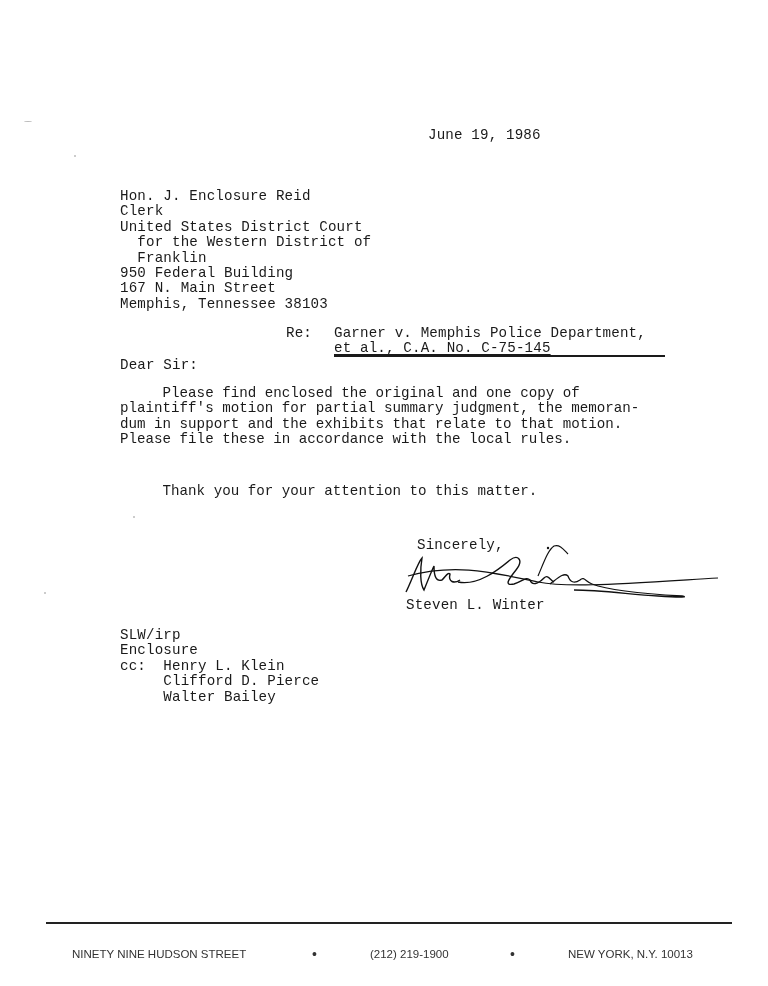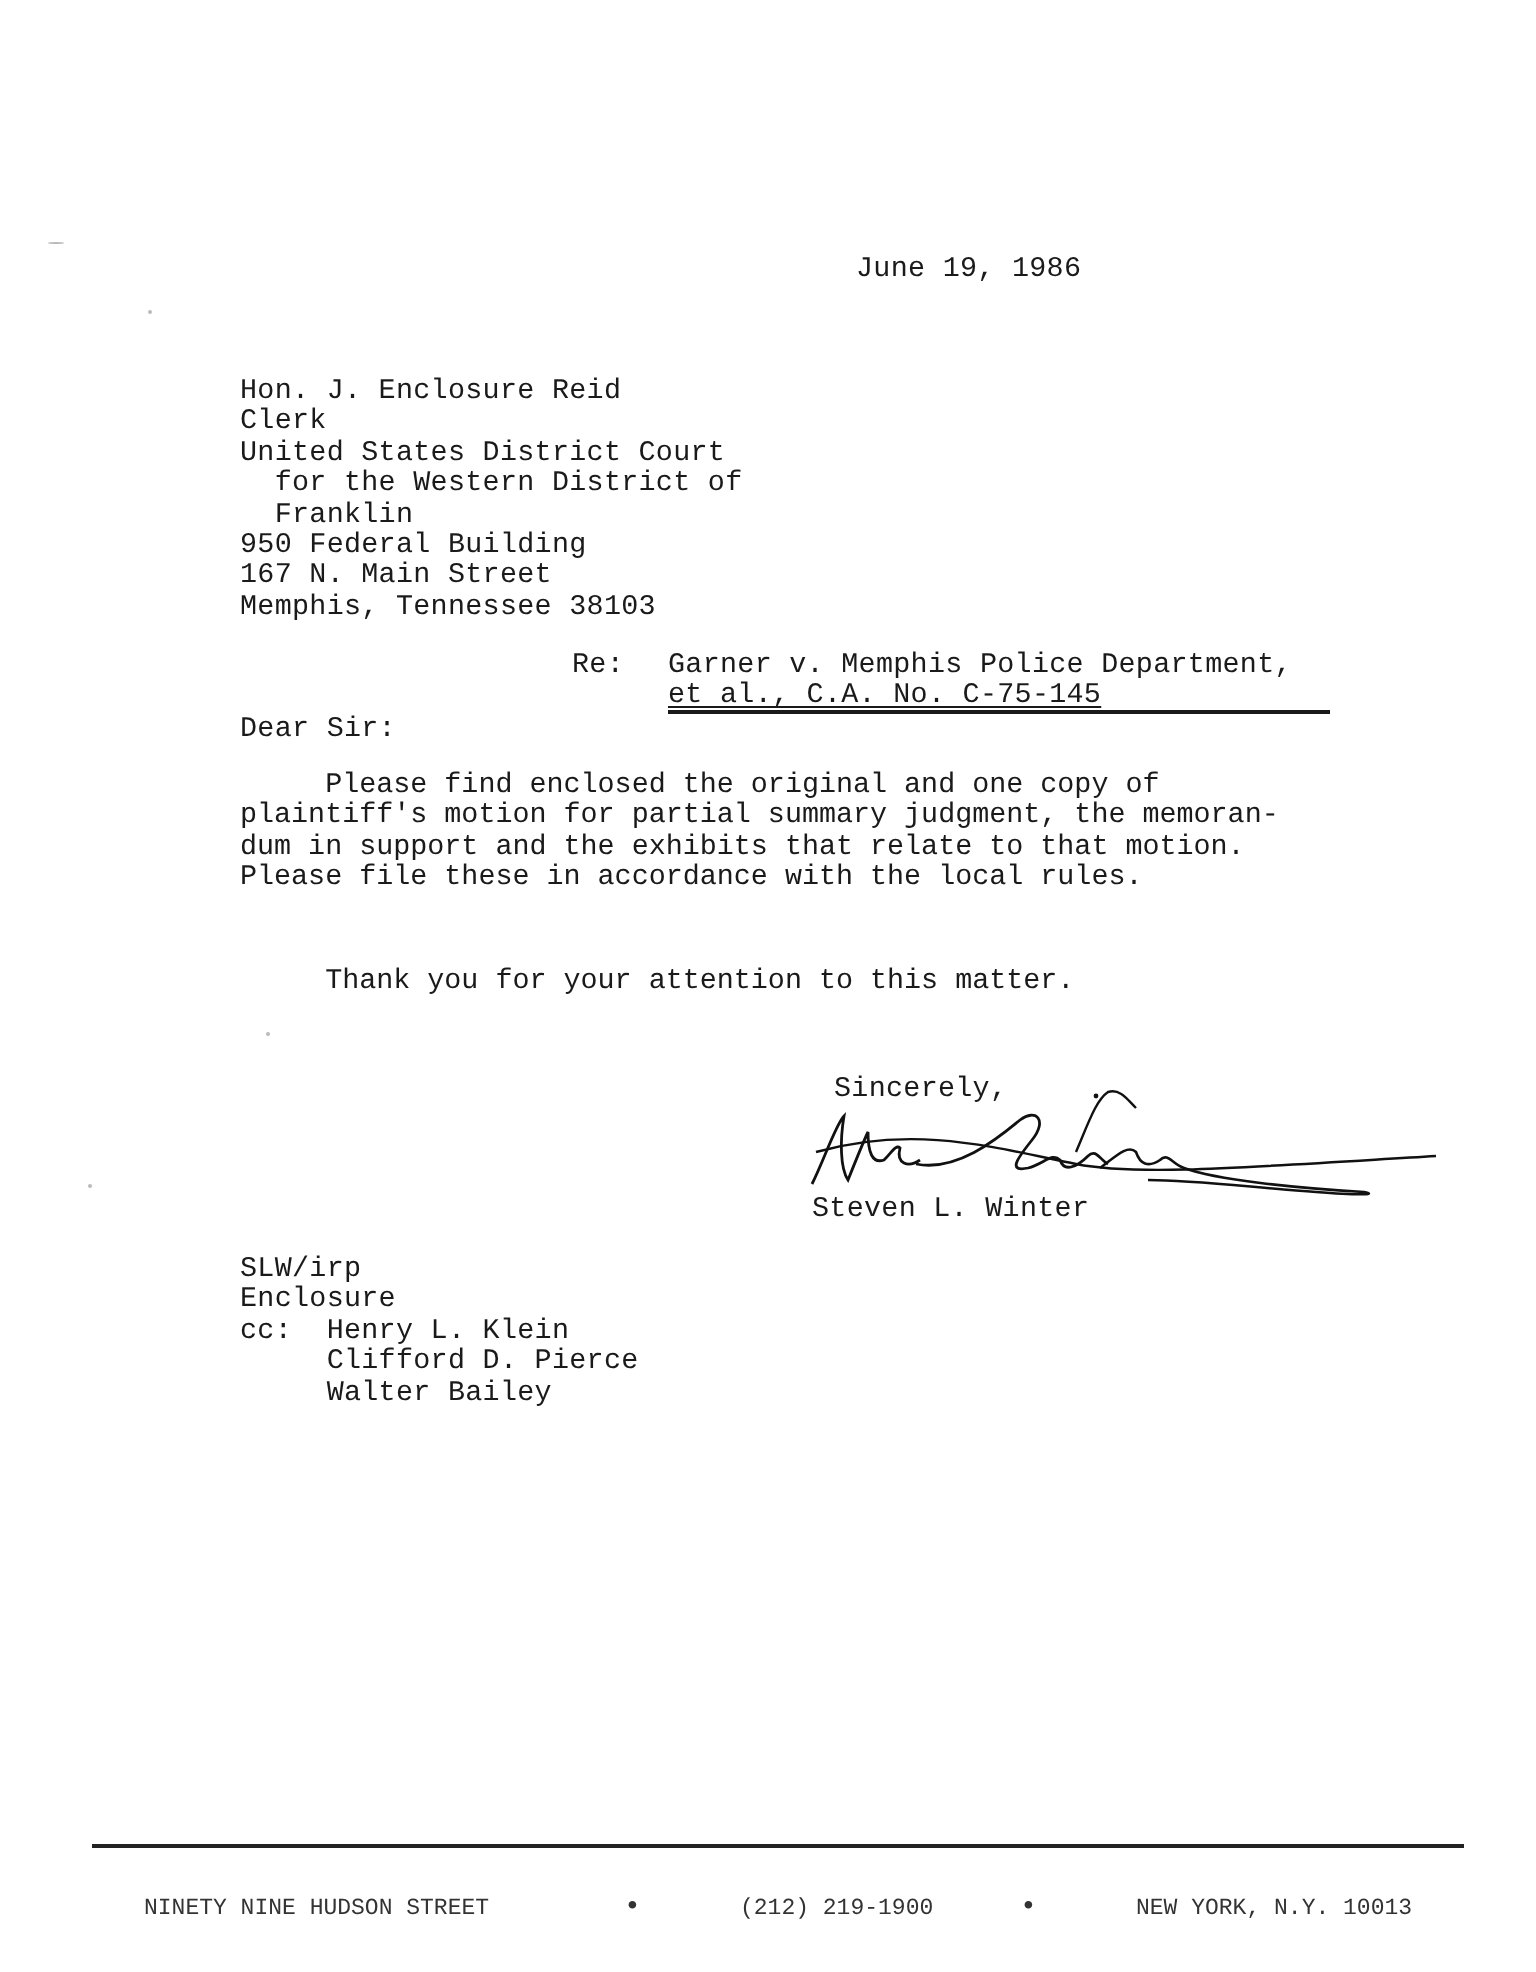--- a/index.html
+++ b/index.html
@@ -16,21 +16,21 @@
   .para { position:absolute; left:120px; width:562px; font-family:"Liberation Mono","DejaVu Sans Mono",monospace; font-size:14.2px; color:#1a1a1a; line-height:15.4px; }
   .para .ln { display:block; white-space:pre; }
   .p1 { top:386px; }
   .p2 { top:462px; }
   .p3 { top:484px; }
   .closing { left:406px; top:538px;margin-left:11px; }
   .signer { left:406px; top:598px; }
   .sig { position:absolute; left:398px; top:540px; width:320px; height:70px; }
   .refs { left:120px; top:628px; }
   .footer-rule { position:absolute; left:46px; top:922px; width:686px; height:2px; background:#222; }
-  .footer { position:absolute; left:46px; top:948px; width:686px; height:18px; font-family:Liberation Mono, monospace; font-size:11.5px; color:#333; }
+  .footer { position:absolute; left:46px; top:948px; width:686px; height:18px; font-family:Liberation Sans, sans-serif; font-size:11.5px; color:#333; }
   .footer span { position:absolute; top:0; white-space:nowrap; }
   .f1 { left:26px; } .b1 { left:266px; font-size:14px; top:-2px !important; }
   .f2 { left:324px;text-align:right; } .b2 { left:464px; font-size:14px; top:-2px !important; }
   .f3 { left:522px; }
   .speck { position:absolute; background:#bbb; border-radius:50%; }
 </style>
 </head>
 <body>
 
 <div class="page">

